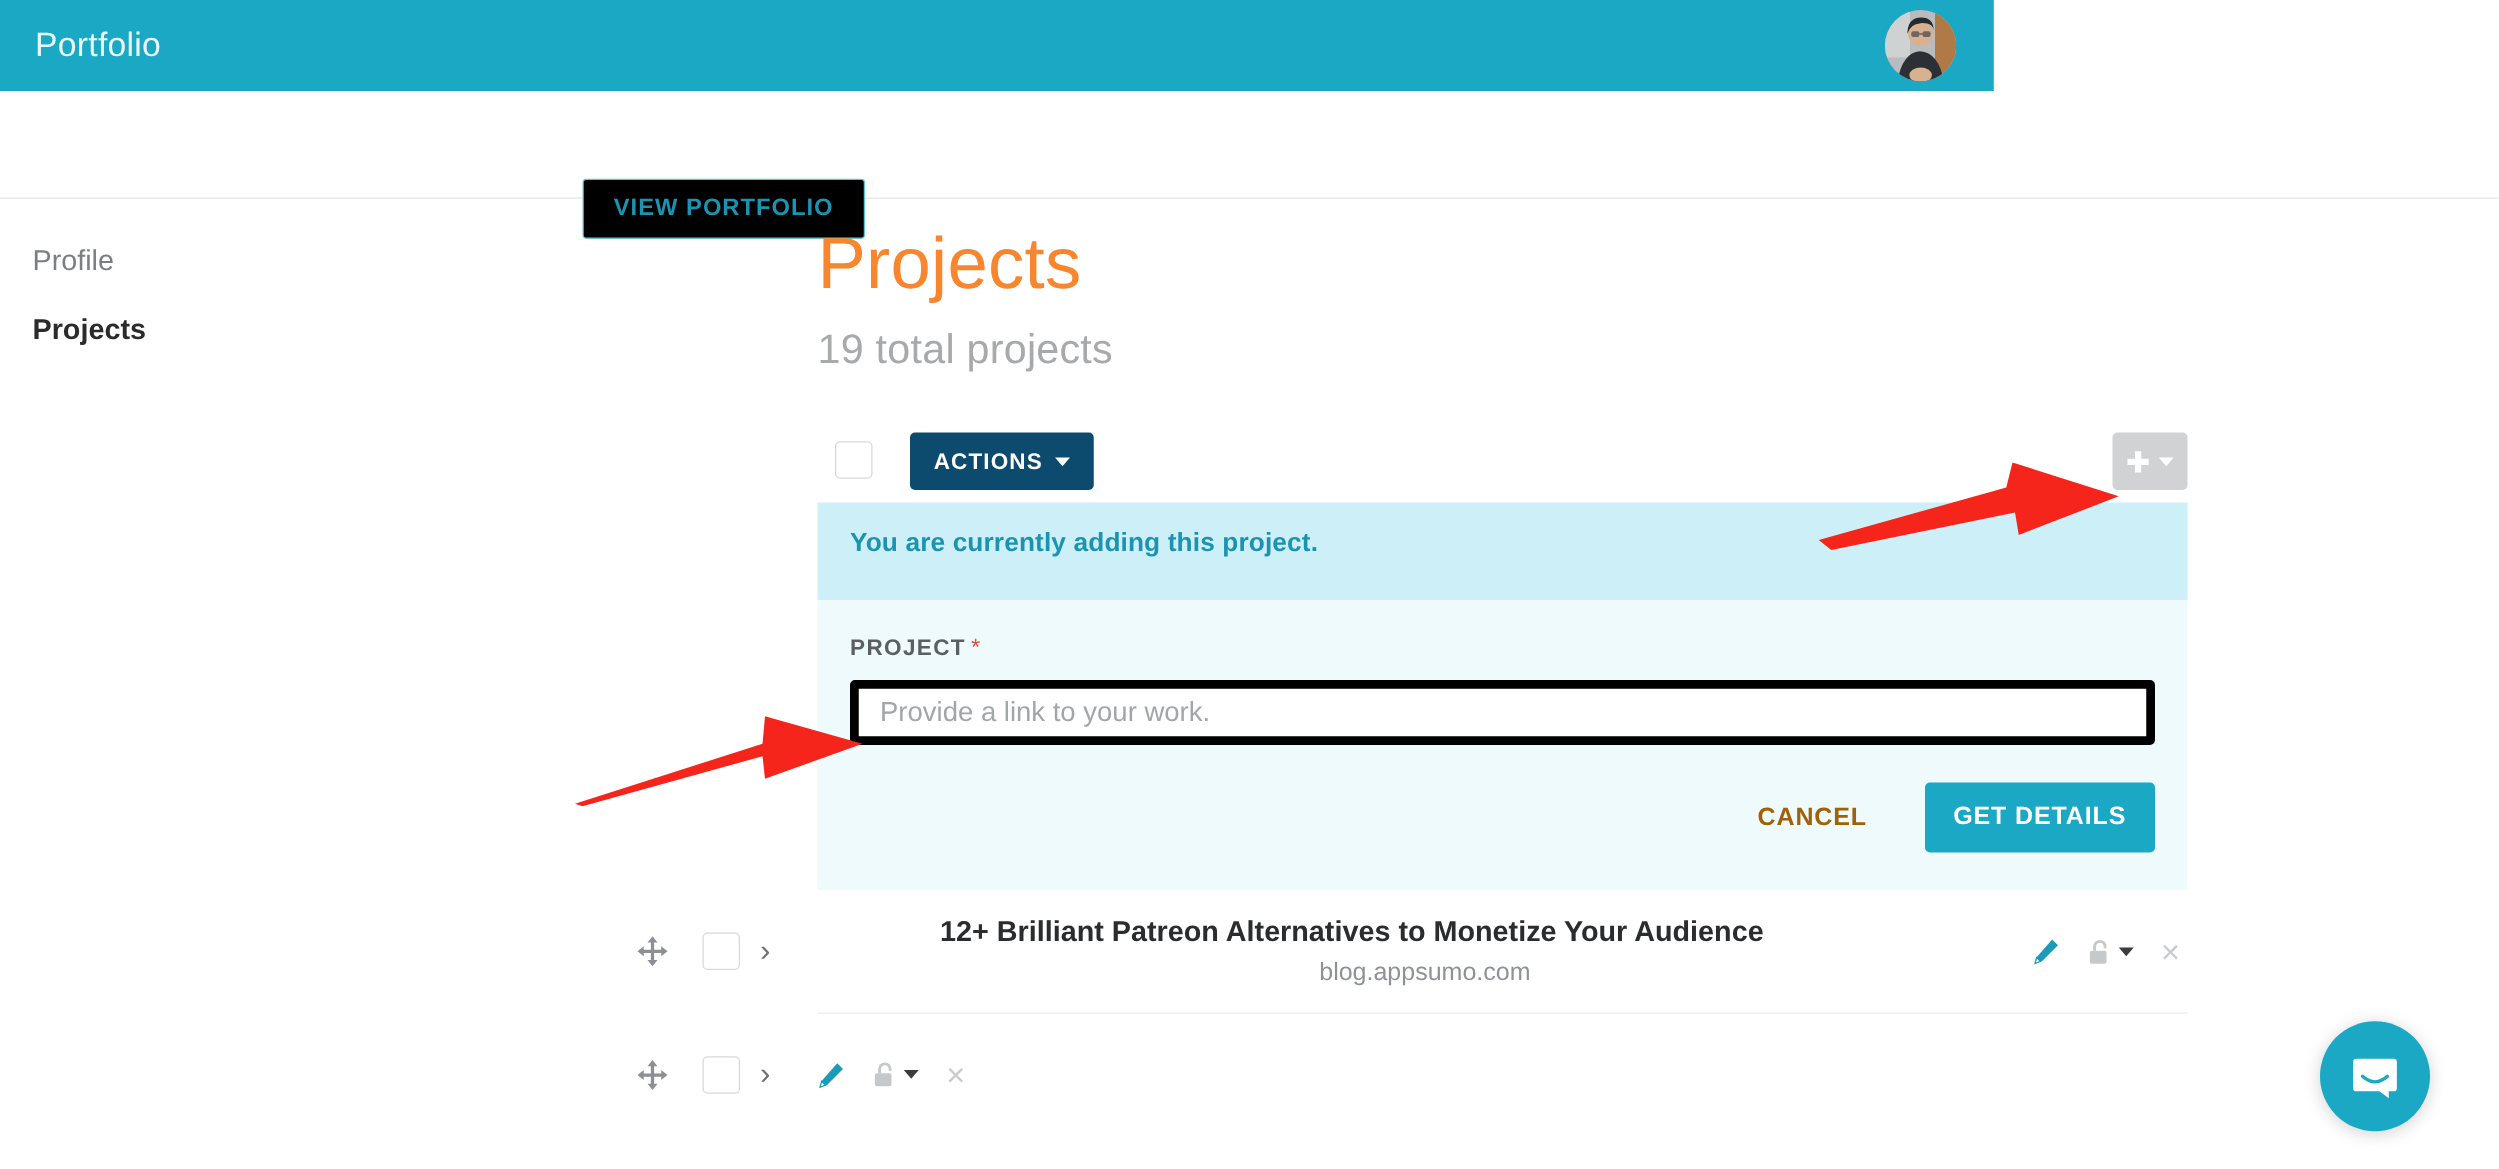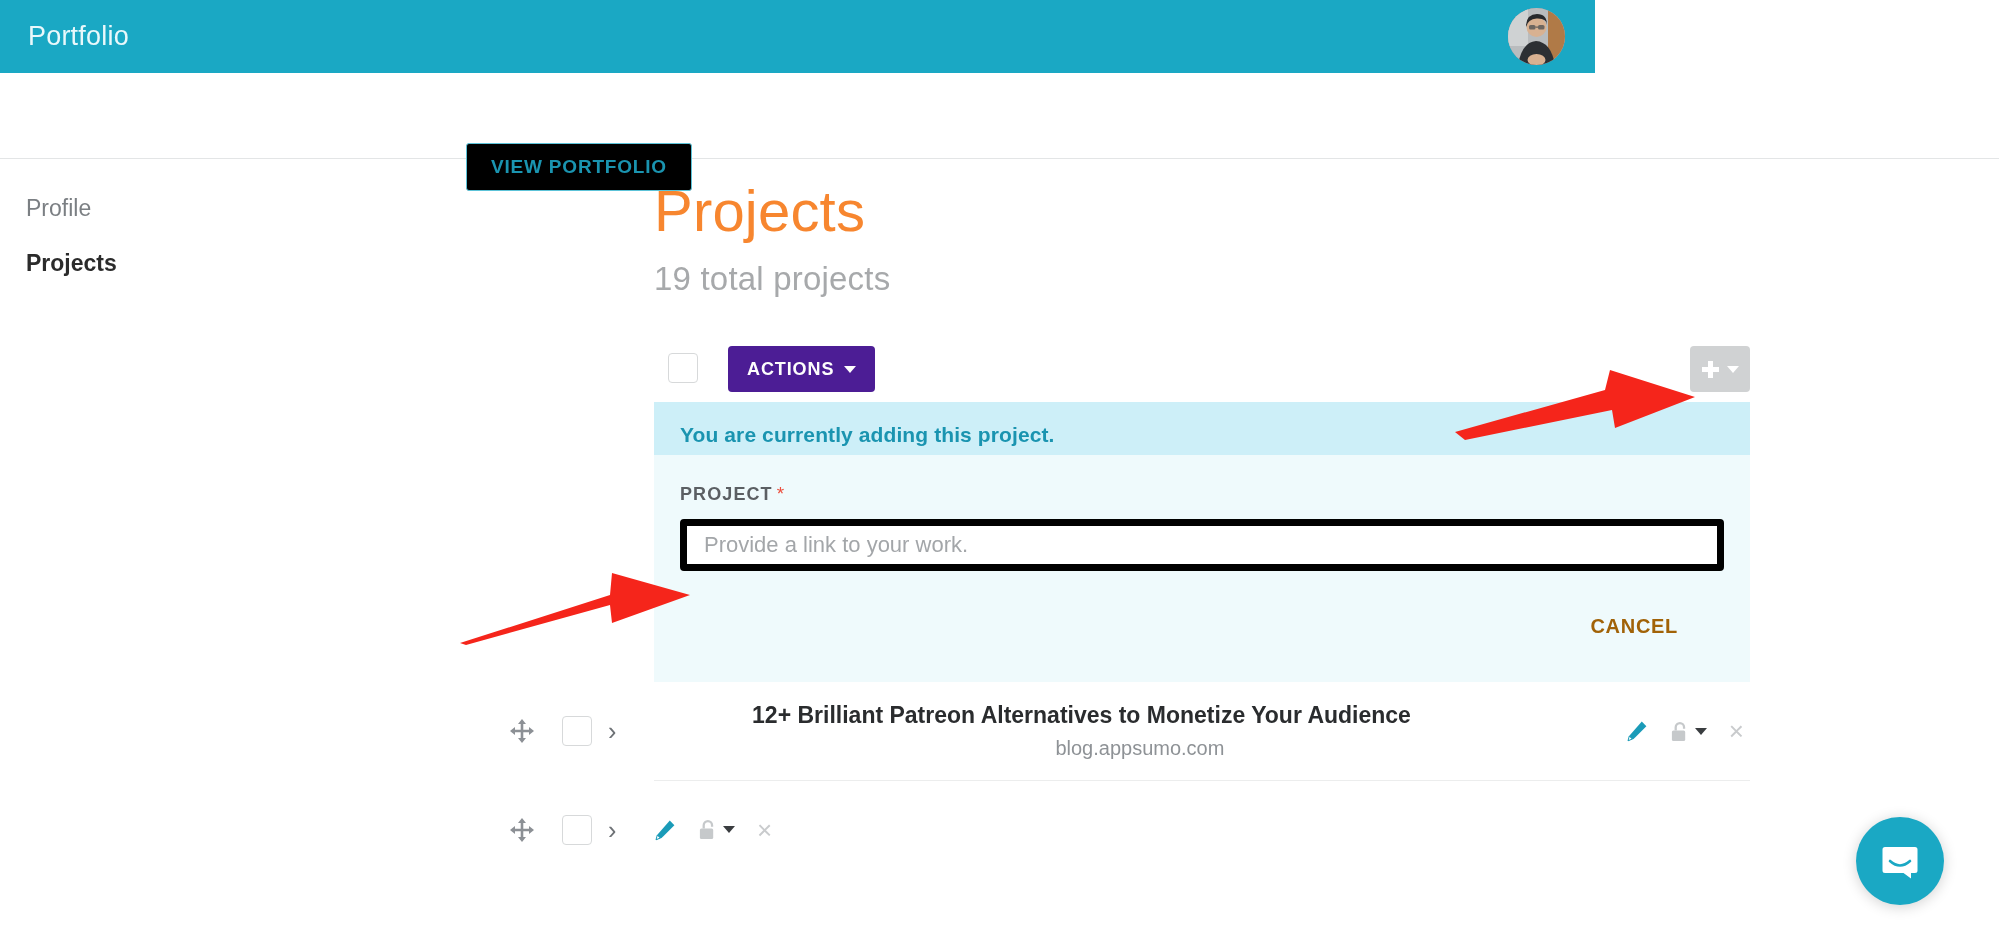--- a/index.html
+++ b/index.html
@@ -127,21 +127,21 @@
     vertical-align: middle;
     cursor: pointer;
   }
   .toolbar .cbox { position: absolute; left: 14px; top: 7px; }
   .actions-btn {
     position: absolute;
     left: 74px;
     top: 0;
     height: 46px;
     padding: 0 19px;
-    background: #4c1d95;
+    background: #0c4a6e;
     border: none;
     border-radius: 4px;
     color: #fdfdfd;
     font-size: 18px;
     font-weight: 700;
     letter-spacing: .9px;
     cursor: pointer;
     display: flex;
     align-items: center;
     gap: 10px;
@@ -182,21 +182,21 @@
   .plus-glyph::before { left: 6px; top: 0; width: 5px; height: 17px; }
   .plus-glyph::after  { left: 0; top: 6px; width: 17px; height: 5px; }
 
   
   .panel { margin-top: 10px; }
   .panel-banner {
     background: #cdeff8;
     color: #1a94b0;
     font-size: 21px;
     font-weight: 700;
-    padding: 21px 0 8px 26px;
+    padding: 21px 0 33px 26px;
     letter-spacing: .1px;
   }
   .panel-body {
     background: #effafc;
     padding: 28px 26px 30px 26px;
   }
   .field-label {
     color: #5b5f63;
     font-size: 18px;
     font-weight: 700;
@@ -380,20 +380,21 @@
 
   <div class="panel">
     <div class="panel-banner">You are currently adding this project.</div>
     <div class="panel-body">
       <div>
         <span class="field-label">PROJECT</span><span class="req-star">*</span>
       </div>
       <input class="url-input" type="text" placeholder="Provide a link to your work." style="">
       <div class="panel-actions">
         <button class="cancel-btn">CANCEL</button>
+        <button class="get-details-btn">GET DETAILS</button>
       </div>
     </div>
   </div>
 
   <div>
 
     <div class="project-row">
       <span class="drag-handle">
         <svg viewBox="0 0 26 26" width="26" height="26">
           <path d="M13 1 L17 6 H14.3 V11.7 H20 V9 L25 13 L20 17 V14.3 H14.3 V20 H17 L13 25 L9 20 H11.7 V14.3 H6 V17 L1 13 L6 9 V11.7 H11.7 V6 H9 Z" fill="#8c9095"></path>

